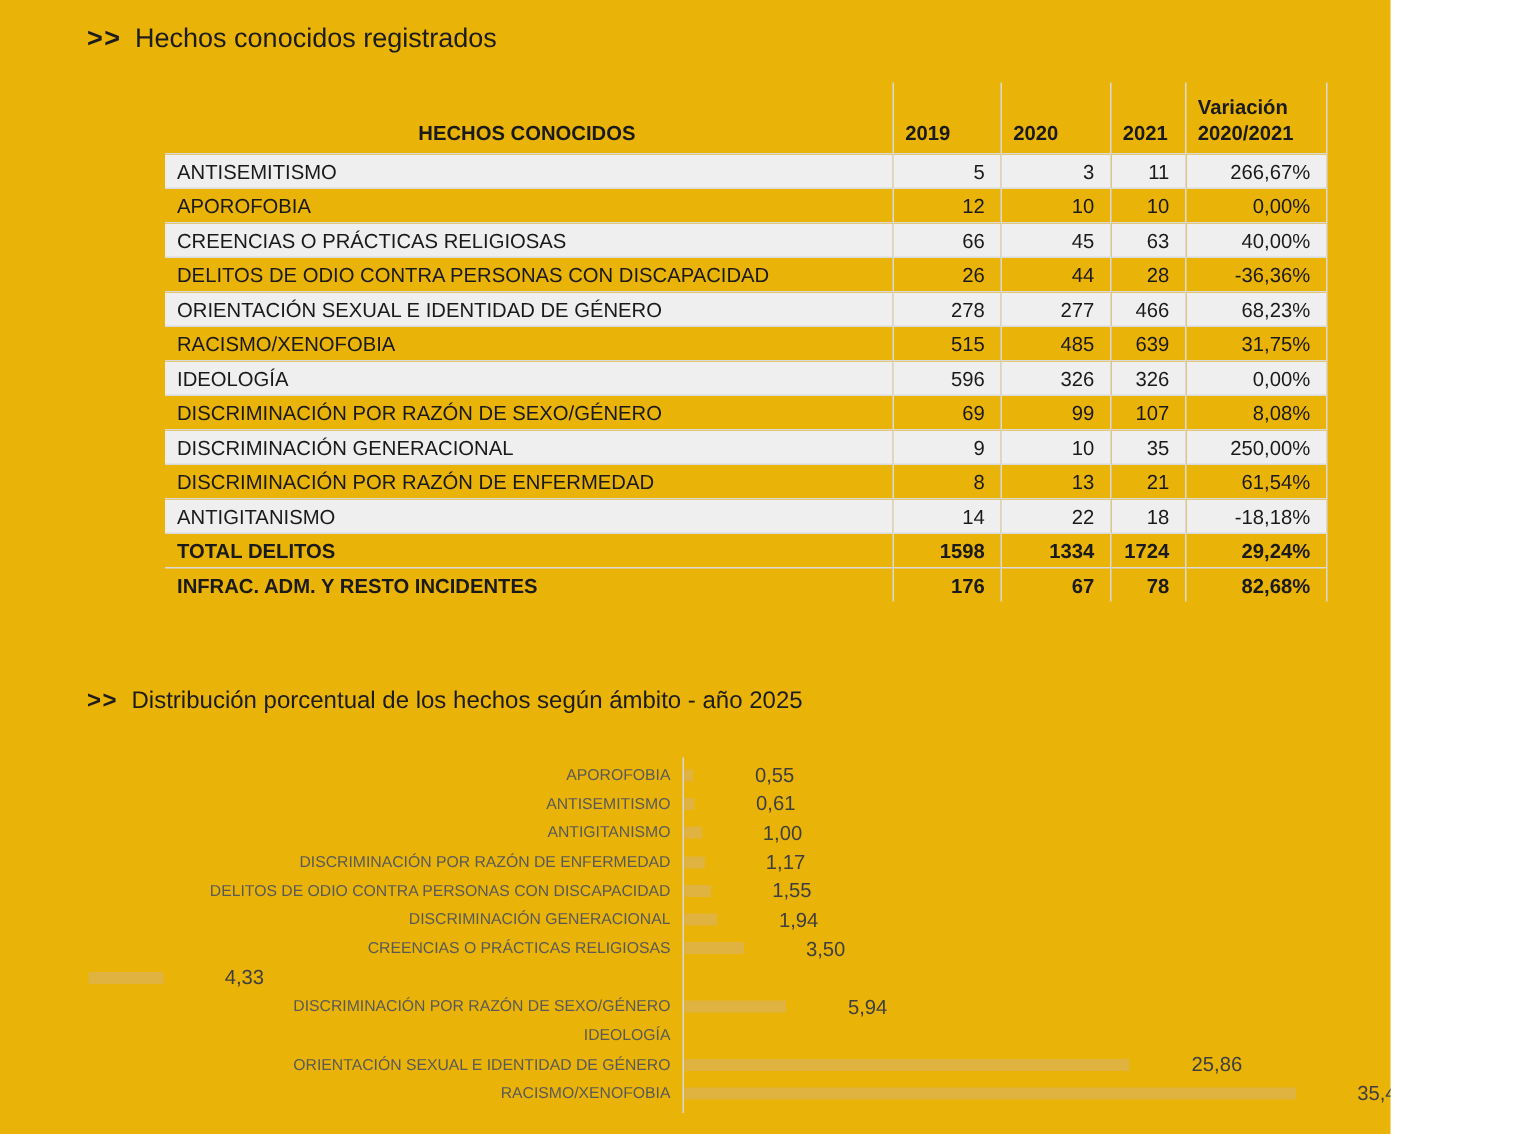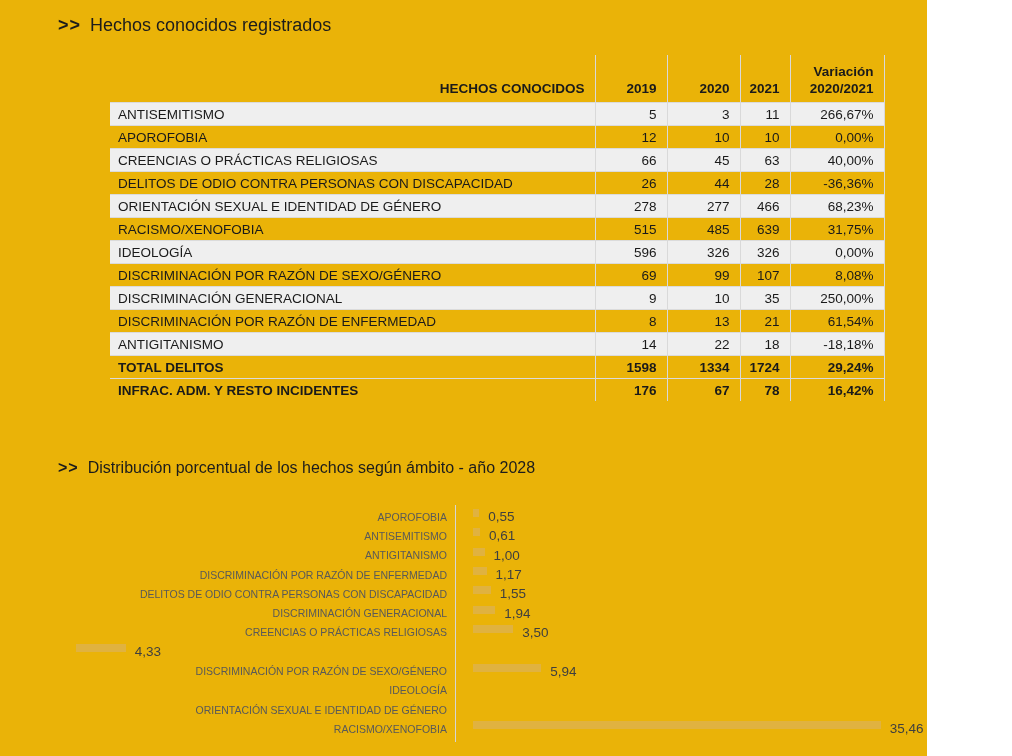--- a/index.html
+++ b/index.html
@@ -16,42 +16,42 @@
   
   table.hc{
     position:absolute;left:110px;top:55px;width:774px;
     border-collapse:collapse;table-layout:fixed;
     font-size:13.5px;color:#1a1a1a;
   }
   table.hc th, table.hc td{
     padding:0 10px 0 8px;overflow:hidden;white-space:nowrap;
   }
   table.hc thead th{
-    font-weight:700;vertical-align:bottom;height:43px;text-align:right;
+    font-weight:700;vertical-align:bottom;height:43px;text-align:left;
     padding-bottom:4px;line-height:1.25;
   }
-  table.hc thead th.lbl{text-align:right;}
+  table.hc thead th.lbl{text-align:center;}
   table.hc th:not(:first-child), table.hc td:not(:first-child){border-left:1px solid #d9d9d9;}
   table.hc th:last-child, table.hc td:last-child{border-right:1px solid #d9d9d9;}
   table.hc tbody td{height:22px;border-top:1px solid #dbdbdb;}
   table.hc tbody td.num{text-align:right;}
   table.hc tbody tr.shaded{background:#efefef;}
   table.hc tbody tr.bold{font-weight:700;}
   table.hc tbody tr.final td{border-top:1px solid #a6a6a6;border-bottom:1px solid #dbdbdb;}
 
   
   .chart{position:absolute;left:58px;top:507px;width:920px;}
   .axis{position:absolute;left:397px;top:-2px;height:237px;width:1px;background:#d6d6d6;}
   .chart-row{display:flex;align-items:center;height:19.3px;}
   .chart-label{
     width:397px;box-sizing:border-box;padding-right:8px;flex:none;
     text-align:right;font-size:10.5px;color:#595959;letter-spacing:0;
     white-space:nowrap;
   }
-  .chart-plot{display:flex;padding-left:18px;}
+  .chart-plot{display:flex;align-items:center;padding-left:1px;gap:32px;}
   .bar{height:8px;flex:none;min-width:5px;}
   .chart-value{margin-left:9px;font-size:13.5px;color:#3f3f3f;white-space:nowrap;}
 </style>
 </head>
 <body>
 
 <div class="frame">
 
   <div class="sec-title" id="title1">
     <span class="marker">&gt;&gt;</span><span>Hechos conocidos registrados</span>
@@ -157,27 +157,27 @@
         <td class="num">1598</td>
         <td class="num">1334</td>
         <td class="num">1724</td>
         <td class="num">29,24%</td>
       </tr>
       <tr class="bold">
         <td>INFRAC. ADM. Y RESTO INCIDENTES</td>
         <td class="num">176</td>
         <td class="num">67</td>
         <td class="num">78</td>
-        <td class="num">16,42%</td>
+        <td class="num">82,68%</td>
       </tr>
     </tbody>
   </table>
 
   <div class="sec-title" id="title2">
-    <span class="marker">&gt;&gt;</span><span>Distribución porcentual de los hechos según ámbito - año 2028</span>
+    <span class="marker">&gt;&gt;</span><span>Distribución porcentual de los hechos según ámbito - año 2025</span>
   </div>
 
   <div class="chart">
     <div class="axis"></div>
 
     <div class="chart-row">
       <div class="chart-label">APOROFOBIA</div>
       <div class="chart-plot">
         <span class="bar" style="width: 6.3px; background: rgb(224, 178, 64);"></span>
         <span class="chart-value">0,55</span>
@@ -236,20 +236,24 @@
       <div class="chart-plot">
         <span class="bar" style="width: 68.3px; background: rgb(224, 178, 64);"></span>
         <span class="chart-value">5,94</span>
       </div>
     </div>
     <div class="chart-row">
       <div class="chart-label">IDEOLOGÍA</div>
     </div>
     <div class="chart-row">
       <div class="chart-label">ORIENTACIÓN SEXUAL E IDENTIDAD DE GÉNERO</div>
+      <div class="chart-plot">
+        <span class="bar" style="width: 297.4px; background: rgb(224, 178, 64);"></span>
+        <span class="chart-value">25,86</span>
+      </div>
     </div>
     <div class="chart-row">
       <div class="chart-label">RACISMO/XENOFOBIA</div>
       <div class="chart-plot">
         <span class="bar" style="width: 407.8px; background: rgb(224, 178, 64);"></span>
         <span class="chart-value">35,46</span>
       </div>
     </div>
   </div>
 

